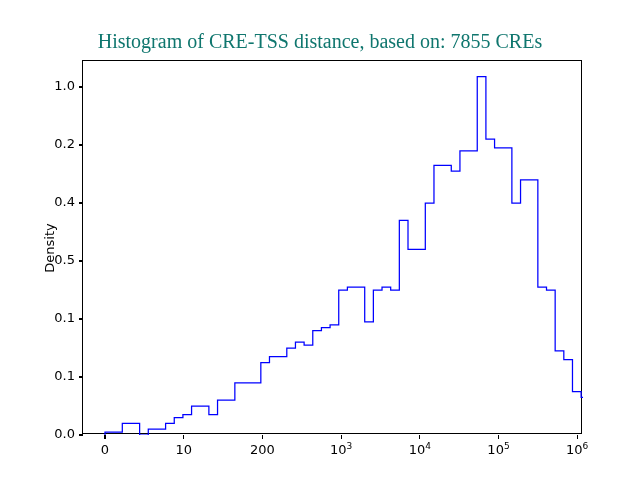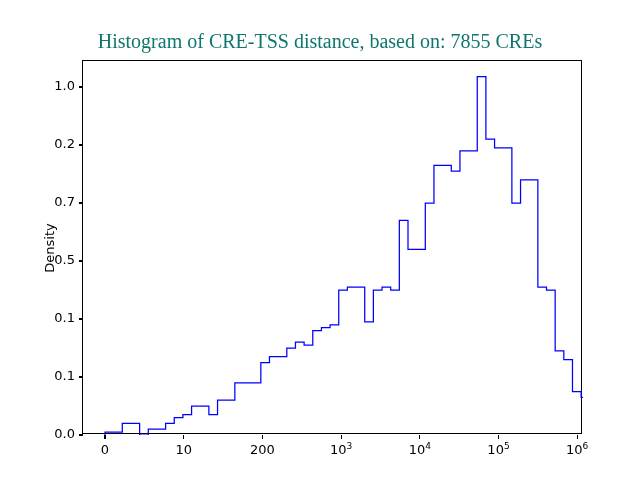--- a/index.html
+++ b/index.html
@@ -151,21 +151,21 @@
         <div class="ytick-group" style="top: 258px;">
           <div class="ytick-mark"></div>
           <div class="ytick-text">0.1</div>
         </div>
         <div class="ytick-group" style="top: 200px;">
           <div class="ytick-mark"></div>
           <div class="ytick-text">0.5</div>
         </div>
         <div class="ytick-group" style="top: 142px;">
           <div class="ytick-mark"></div>
-          <div class="ytick-text">0.7</div>
+          <div class="ytick-text">0.4</div>
         </div>
         <div class="ytick-group" style="top: 84px;">
           <div class="ytick-mark"></div>
           <div class="ytick-text">0.2</div>
         </div>
         <div class="ytick-group" style="top: 26px;">
           <div class="ytick-mark"></div>
           <div class="ytick-text">1.0</div>
         </div>
       </div>

